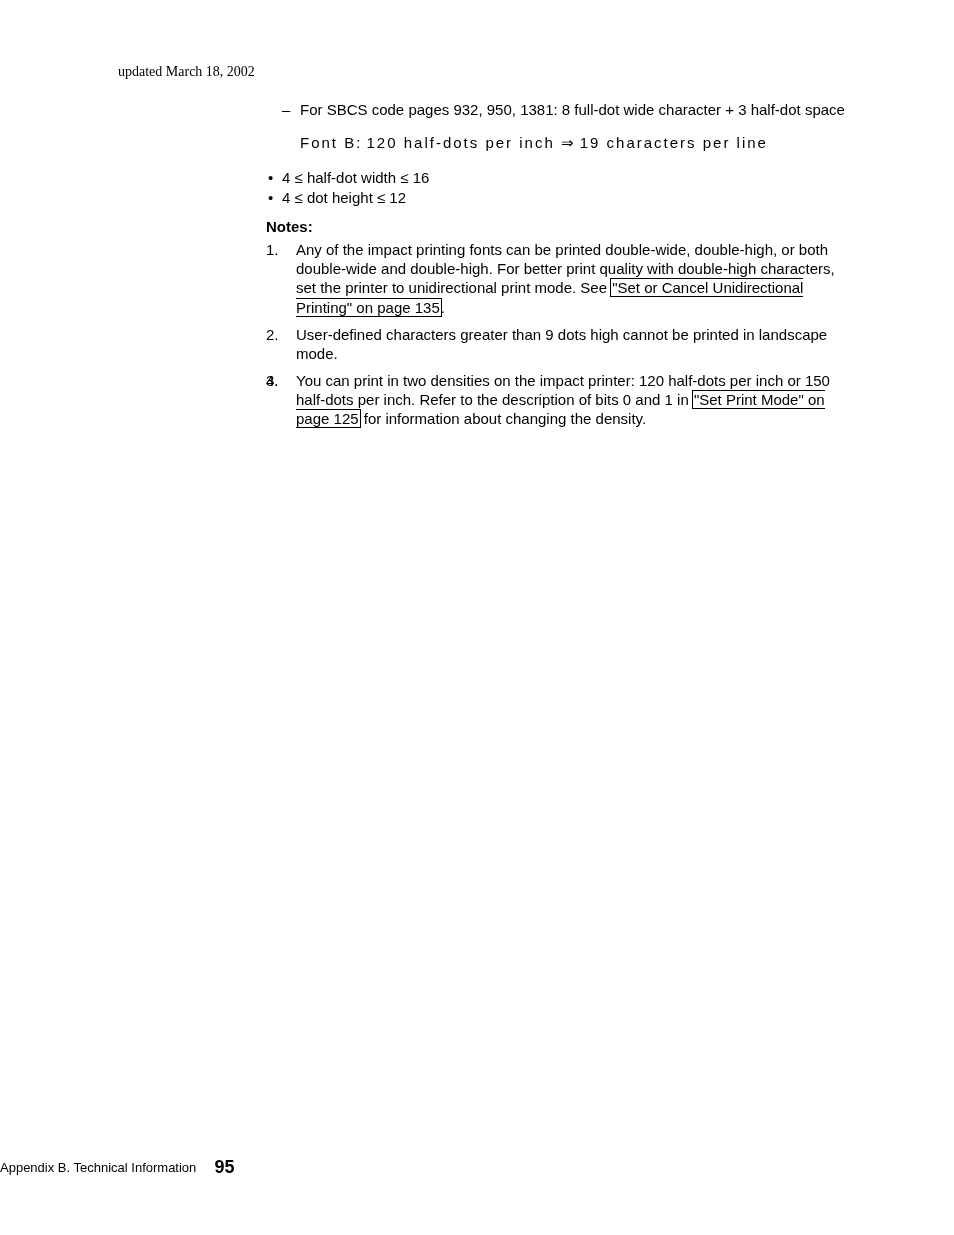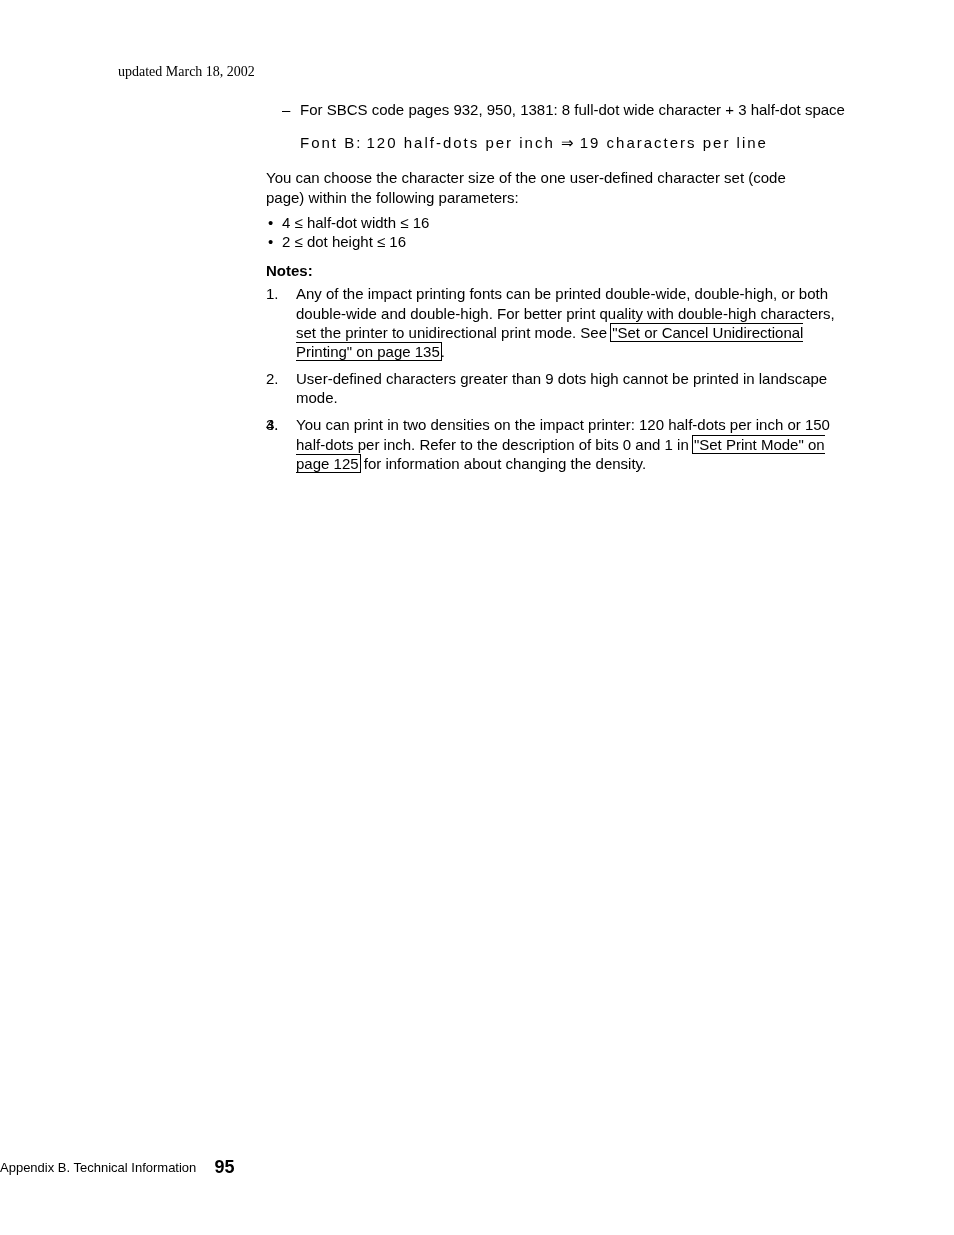--- a/index.html
+++ b/index.html
@@ -114,33 +114,29 @@
 
     <div class="font-lines">
       <div>
         <span class="sp">Font B:</span>
         <span class="sp">120 half-dots per inch</span>
         <span class="arrow">⇒</span>
         <span class="sp">19 characters per line</span>
       </div>
     </div>
 
-    <div class="para">
-      <div>You can choose the character size of the one user-defined character set (code</div>
-      <div>page) within the following parameters:</div>
-    </div>
 
     <div class="bullets">
       <div class="bl">
         <span class="dot">•</span>
         <span>4 ≤ half-dot width ≤ 16</span>
       </div>
       <div class="bl">
         <span class="dot">•</span>
-        <span>2 ≤ dot height ≤ 16</span>
+        <span>4 ≤ dot height ≤ 12</span>
       </div>
     </div>
 
     <div class="notes-heading">Notes:</div>
 
     <div class="ol-item">
       <span class="num">1.</span>
       <span>Any of the impact printing fonts can be printed double-wide, double-high, or both double-wide and double-high. For better print quality with double-high characters, set the printer to unidirectional print mode. See </span><a class="link-box" href="#">"Set or Cancel Unidirectional Printing" on page 135</a><span>.</span>
     </div>
 

